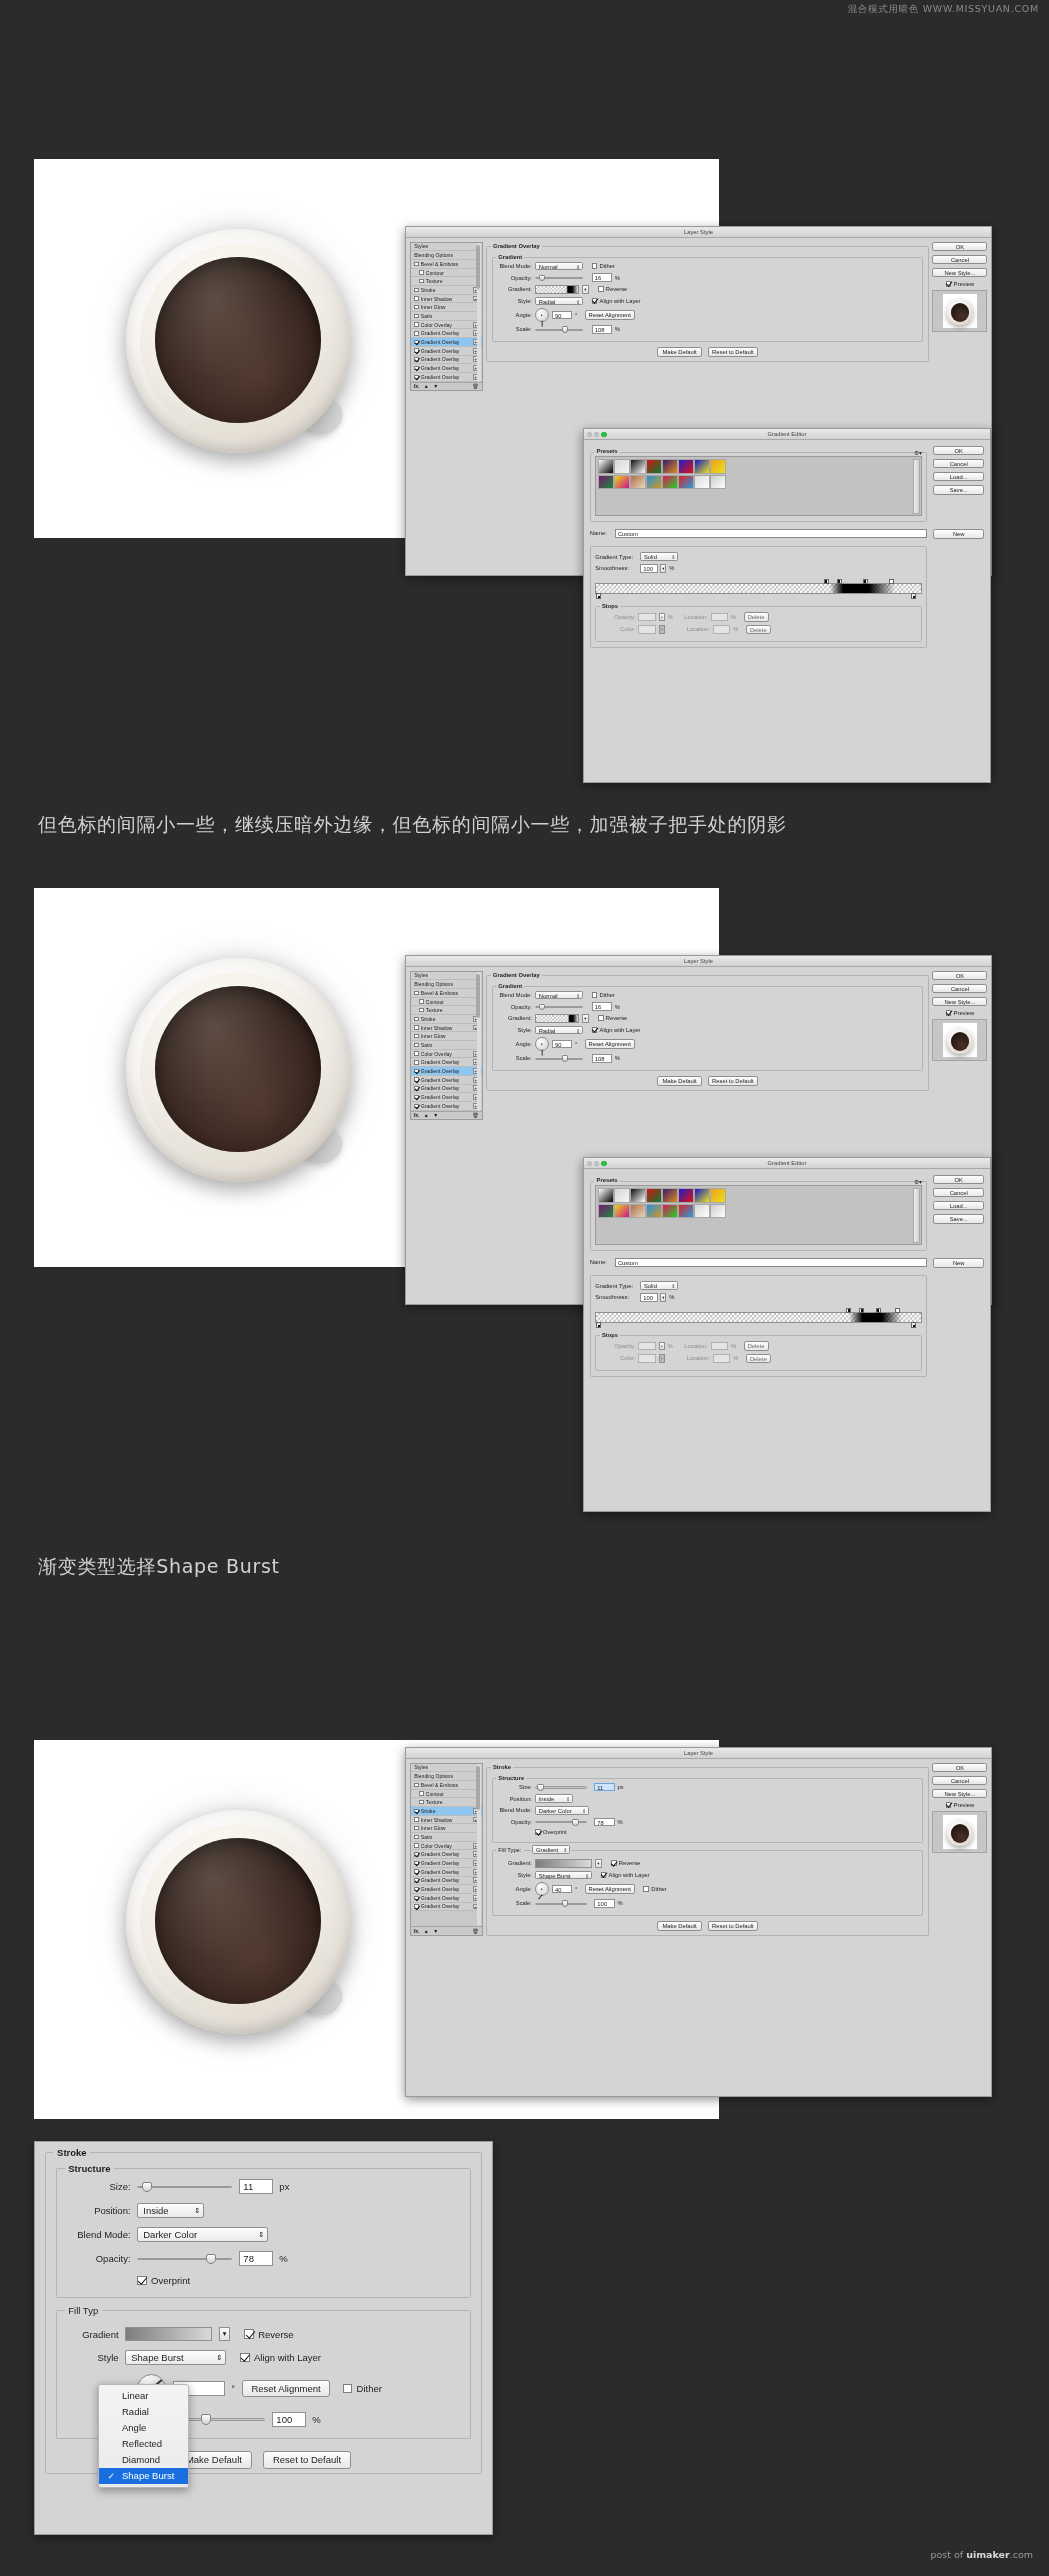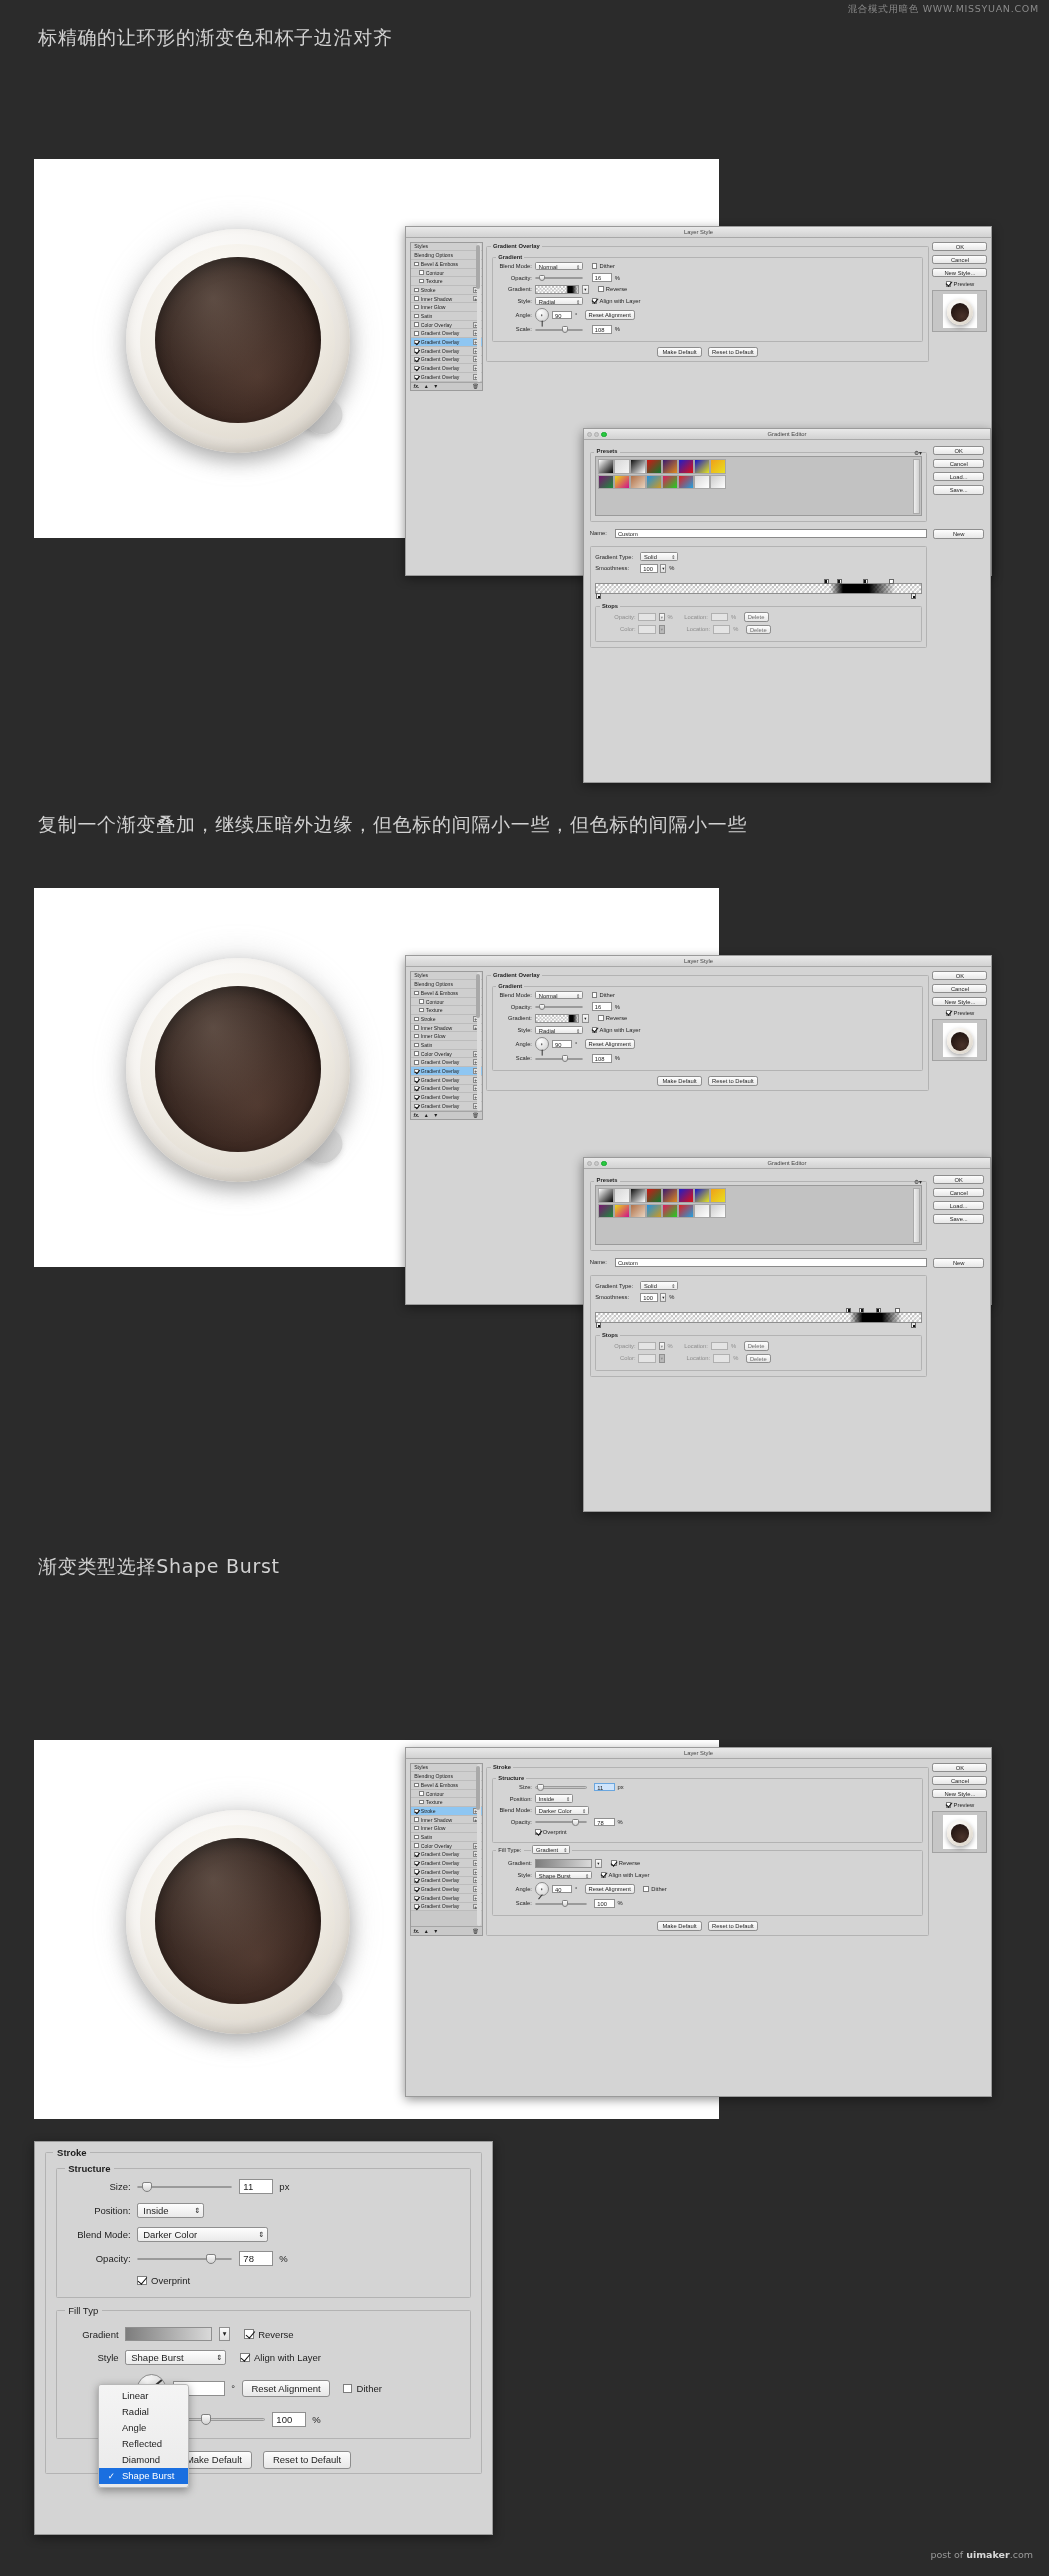--- a/index.html
+++ b/index.html
@@ -371,21 +371,20 @@
   .dropdown .item.sel:before{
     content:"✓"; position:absolute; left:8.7px; top:0; font-size:8.7px;
   }
 </style>
 </head>
 <body>
 
 <div class="site-watermark">混合模式用暗色 WWW.MISSYUAN.COM</div>
 
 <div class="narrative" style="top:22px;">
-  <div>标精确的让环形的渐变色和杯子边沿对齐</div>
 </div>
 
 <div class="photo-panel" style="left:34px; top:159px; width:685px; height:379px;">
   <div class="cup-wrap">
     <div class="cup-shadow" style="left:73px; top:51px; width:262px; height:262px;"></div>
     <div class="cup-handle" style="left:219px; top:219px; width:95px; height:38px;"></div>
     <div class="cup-outer" style="left:92px; top:70px; width:224px; height:224px;"></div>
     <div class="cup-rim" style="left:106px; top:85px; width:195px; height:195px;"></div>
     <div class="coffee" style="left:121px; top:98px; width:166px; height:166px;"></div>
     <div class="coffee-hl" style="left:121px; top:98px; width:166px; height:166px;"></div>
@@ -674,21 +673,21 @@
     <div class="buttons-col" style="width:51px;">
       <div class="btn wide">OK</div>
       <div class="btn wide">Cancel</div>
       <div class="btn wide">Load...</div>
       <div class="btn wide">Save...</div>
       <div class="btn wide" style="margin-top:31px;">New</div>
     </div>
   </div>
 </div>
 
-<div class="narrative" style="top:809px;">复制一个渐变叠加，继续压暗外边缘，但色标的间隔小一些，但色标的间隔小一些</div>
+<div class="narrative" style="top:809px;">但色标的间隔小一些，继续压暗外边缘，但色标的间隔小一些，加强被子把手处的阴影</div>
 
 <div class="photo-panel" style="left:34px; top:888px; width:685px; height:379px;">
   <div class="cup-wrap">
     <div class="cup-shadow" style="left:73px; top:51px; width:262px; height:262px;"></div>
     <div class="cup-handle" style="left:219px; top:219px; width:95px; height:38px;"></div>
     <div class="cup-outer" style="left:92px; top:70px; width:224px; height:224px;"></div>
     <div class="cup-rim" style="left:106px; top:85px; width:195px; height:195px;"></div>
     <div class="coffee" style="left:121px; top:98px; width:166px; height:166px;"></div>
     <div class="coffee-hl" style="left:121px; top:98px; width:166px; height:166px;"></div>
   </div>

